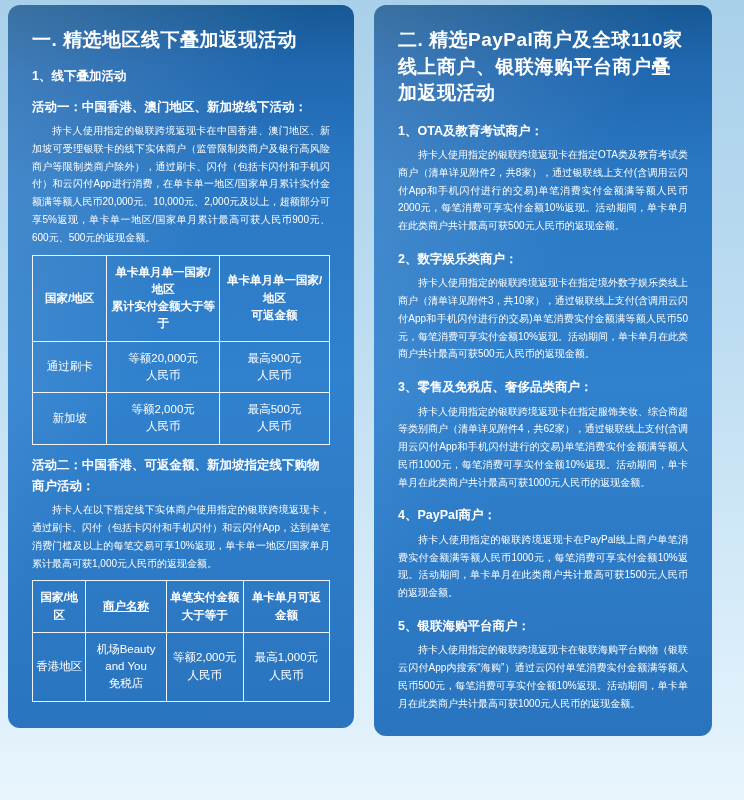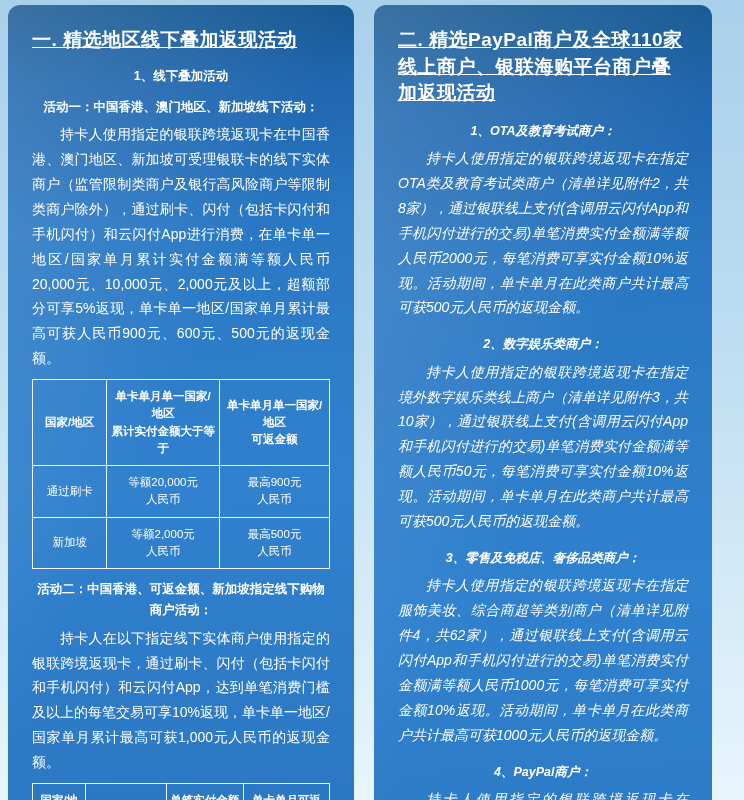--- a/index.html
+++ b/index.html
@@ -21,45 +21,45 @@
   .panel {
     background:
       linear-gradient(115deg, rgba(255,255,255,0.16) 0%, rgba(255,255,255,0) 45%),
       linear-gradient(178deg, #15568f 0%, #1f66ae 9%, #2a78c3 24%, #3081ce 52%, #2a74be 100%);
     border-radius: 12px;
     padding: 16px 24px 16px 24px;
     color: #ffffff;
   }
   .panel-title {
     font-size: 19px; font-weight: bold; letter-spacing: 0.5px;
-    line-height: 1.4; margin: 6px 0 12px 0; text-decoration: underline;
+    line-height: 1.4; margin: 6px 0 12px 0;
   }
   .subhead {
     font-size: 12.5px; font-weight: bold;
-    margin: 10px 0 2px 0; line-height: 1.7; text-align: center;
+    margin: 10px 0 2px 0; line-height: 1.7;
   }
   .para {
-    font-size: 14px; line-height: 1.78;
+    font-size: 10px; line-height: 1.78;
     text-align: justify; text-indent: 2em;
     margin: 4px 0 8px 0;
   }
   table {
     width: 100%; border-collapse: collapse;
     margin: 8px 0 10px 0;
   }
   th, td {
     border: 1px solid rgba(255,255,255,0.92);
     font-size: 11.5px; text-align: center; vertical-align: middle;
     padding: 8px 3px; line-height: 1.5;
     white-space: pre-line;
   }
   th { font-weight: bold; }
   .t1 .c0 { width: 25%; } .t1 .c1 { width: 38%; } .t1 .c2 { width: 37%; }
   .t2 .c0 { width: 18%; } .t2 .c1 { width: 27%; text-decoration: underline; } .t2 .c2 { width: 26%; } .t2 .c3 { width: 29%; }
-  .section { margin-top: 14px; font-style: italic; }
+  .section { margin-top: 14px; }
 </style>
 </head>
 <body>
 
 <div class="page">
 
   <div class="col col-left">
 
     <section class="panel">
       <h2 class="panel-title">一. 精选地区线下叠加返现活动</h2>

